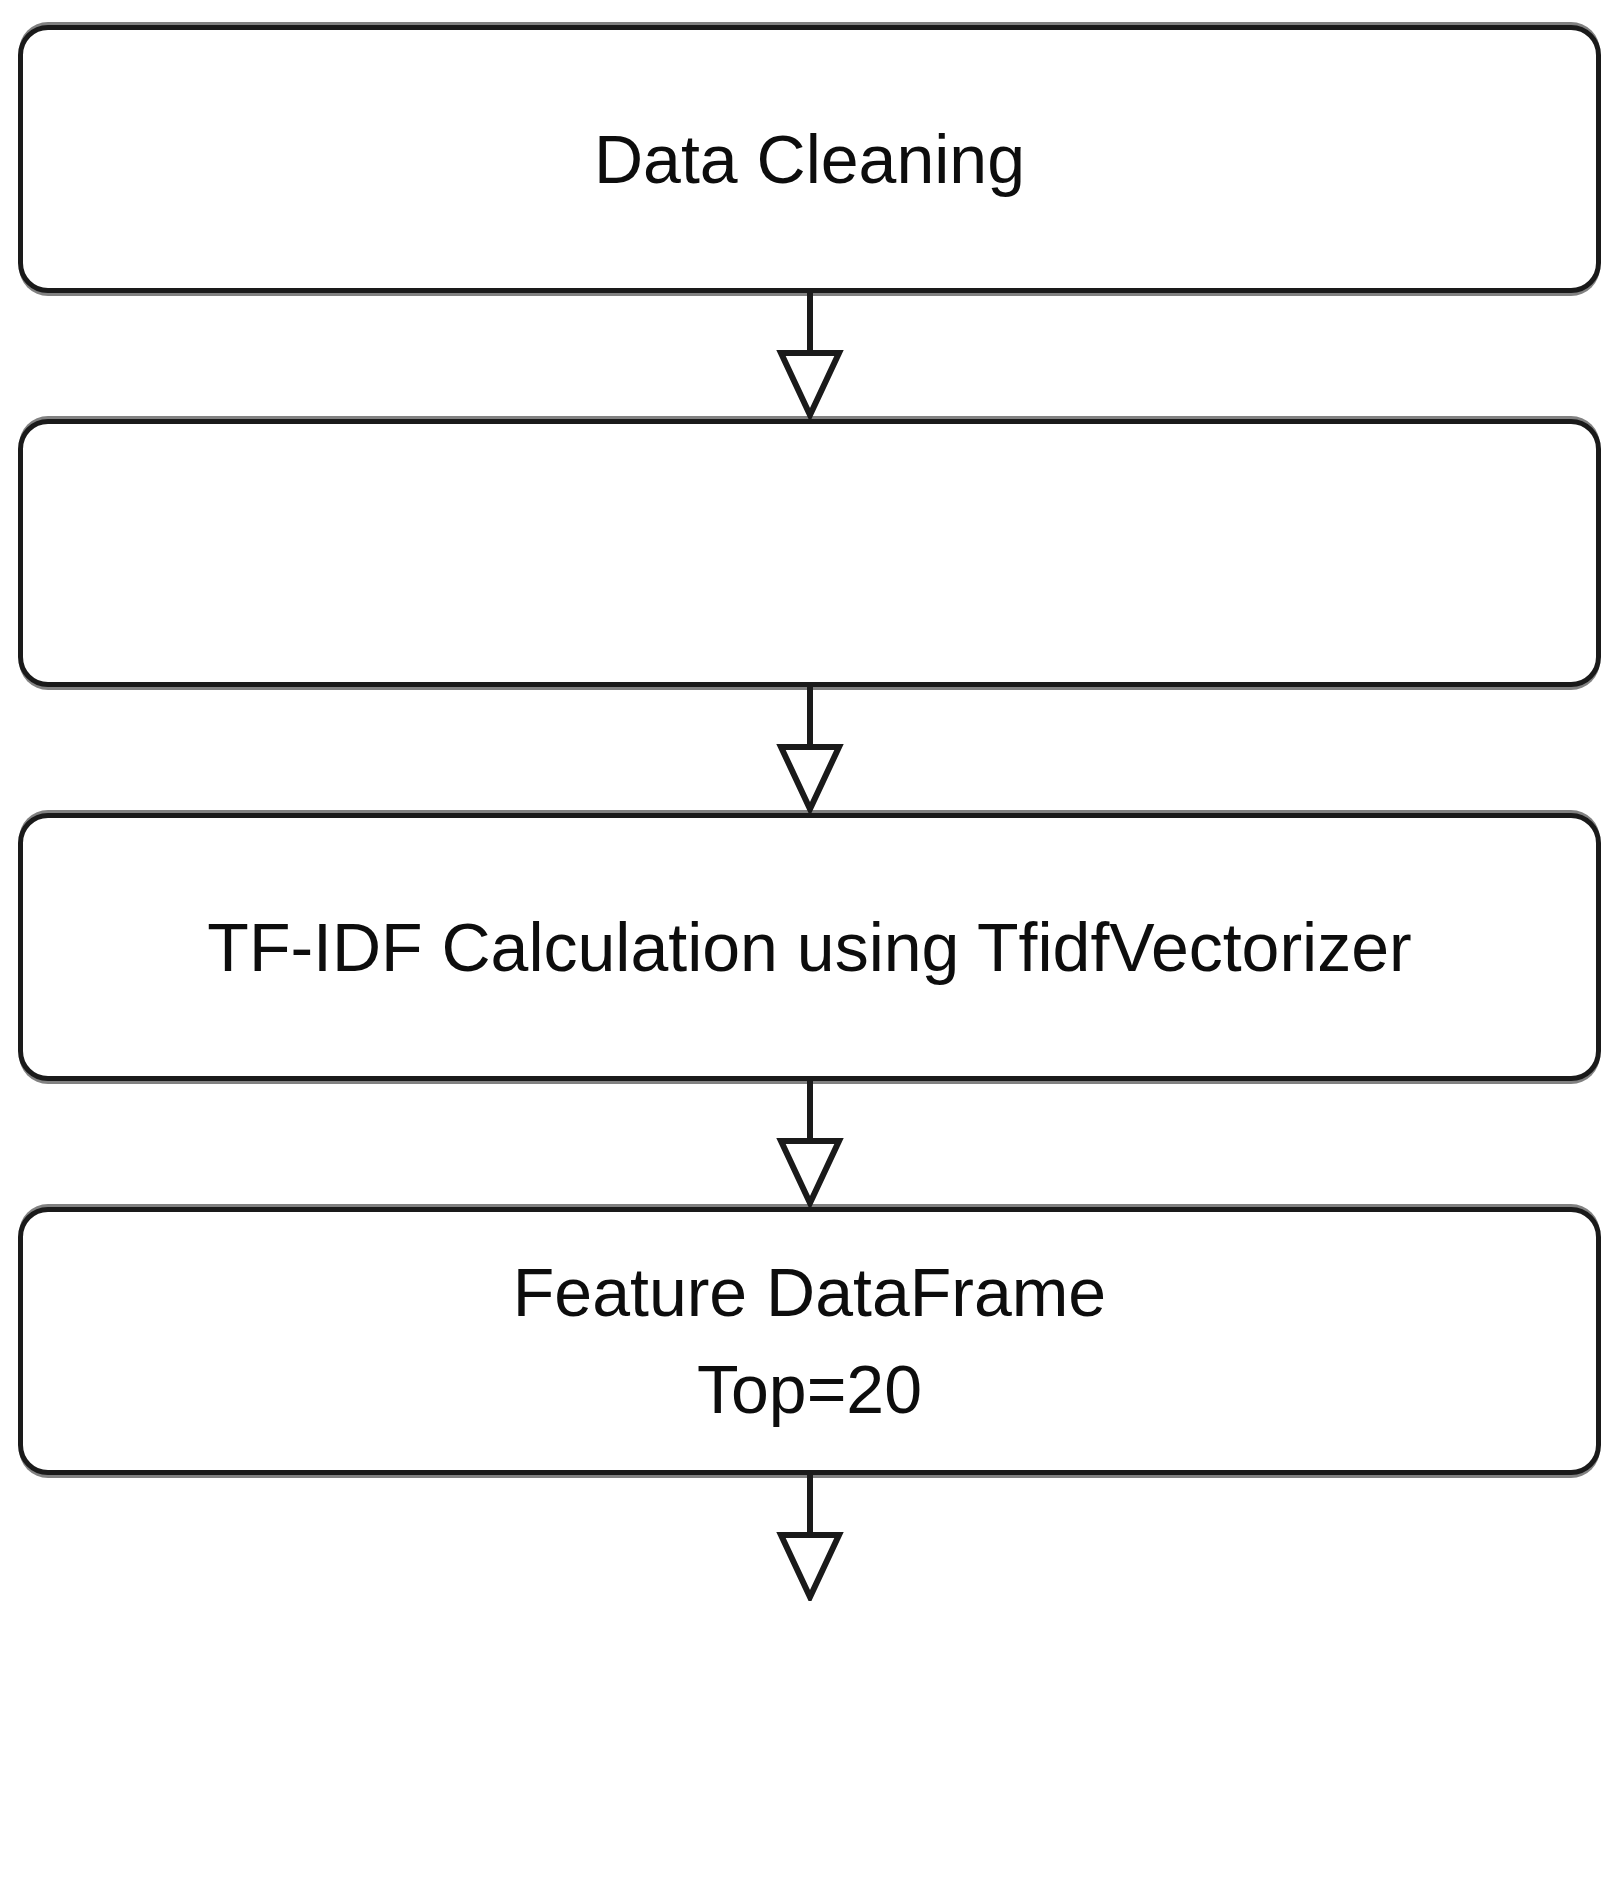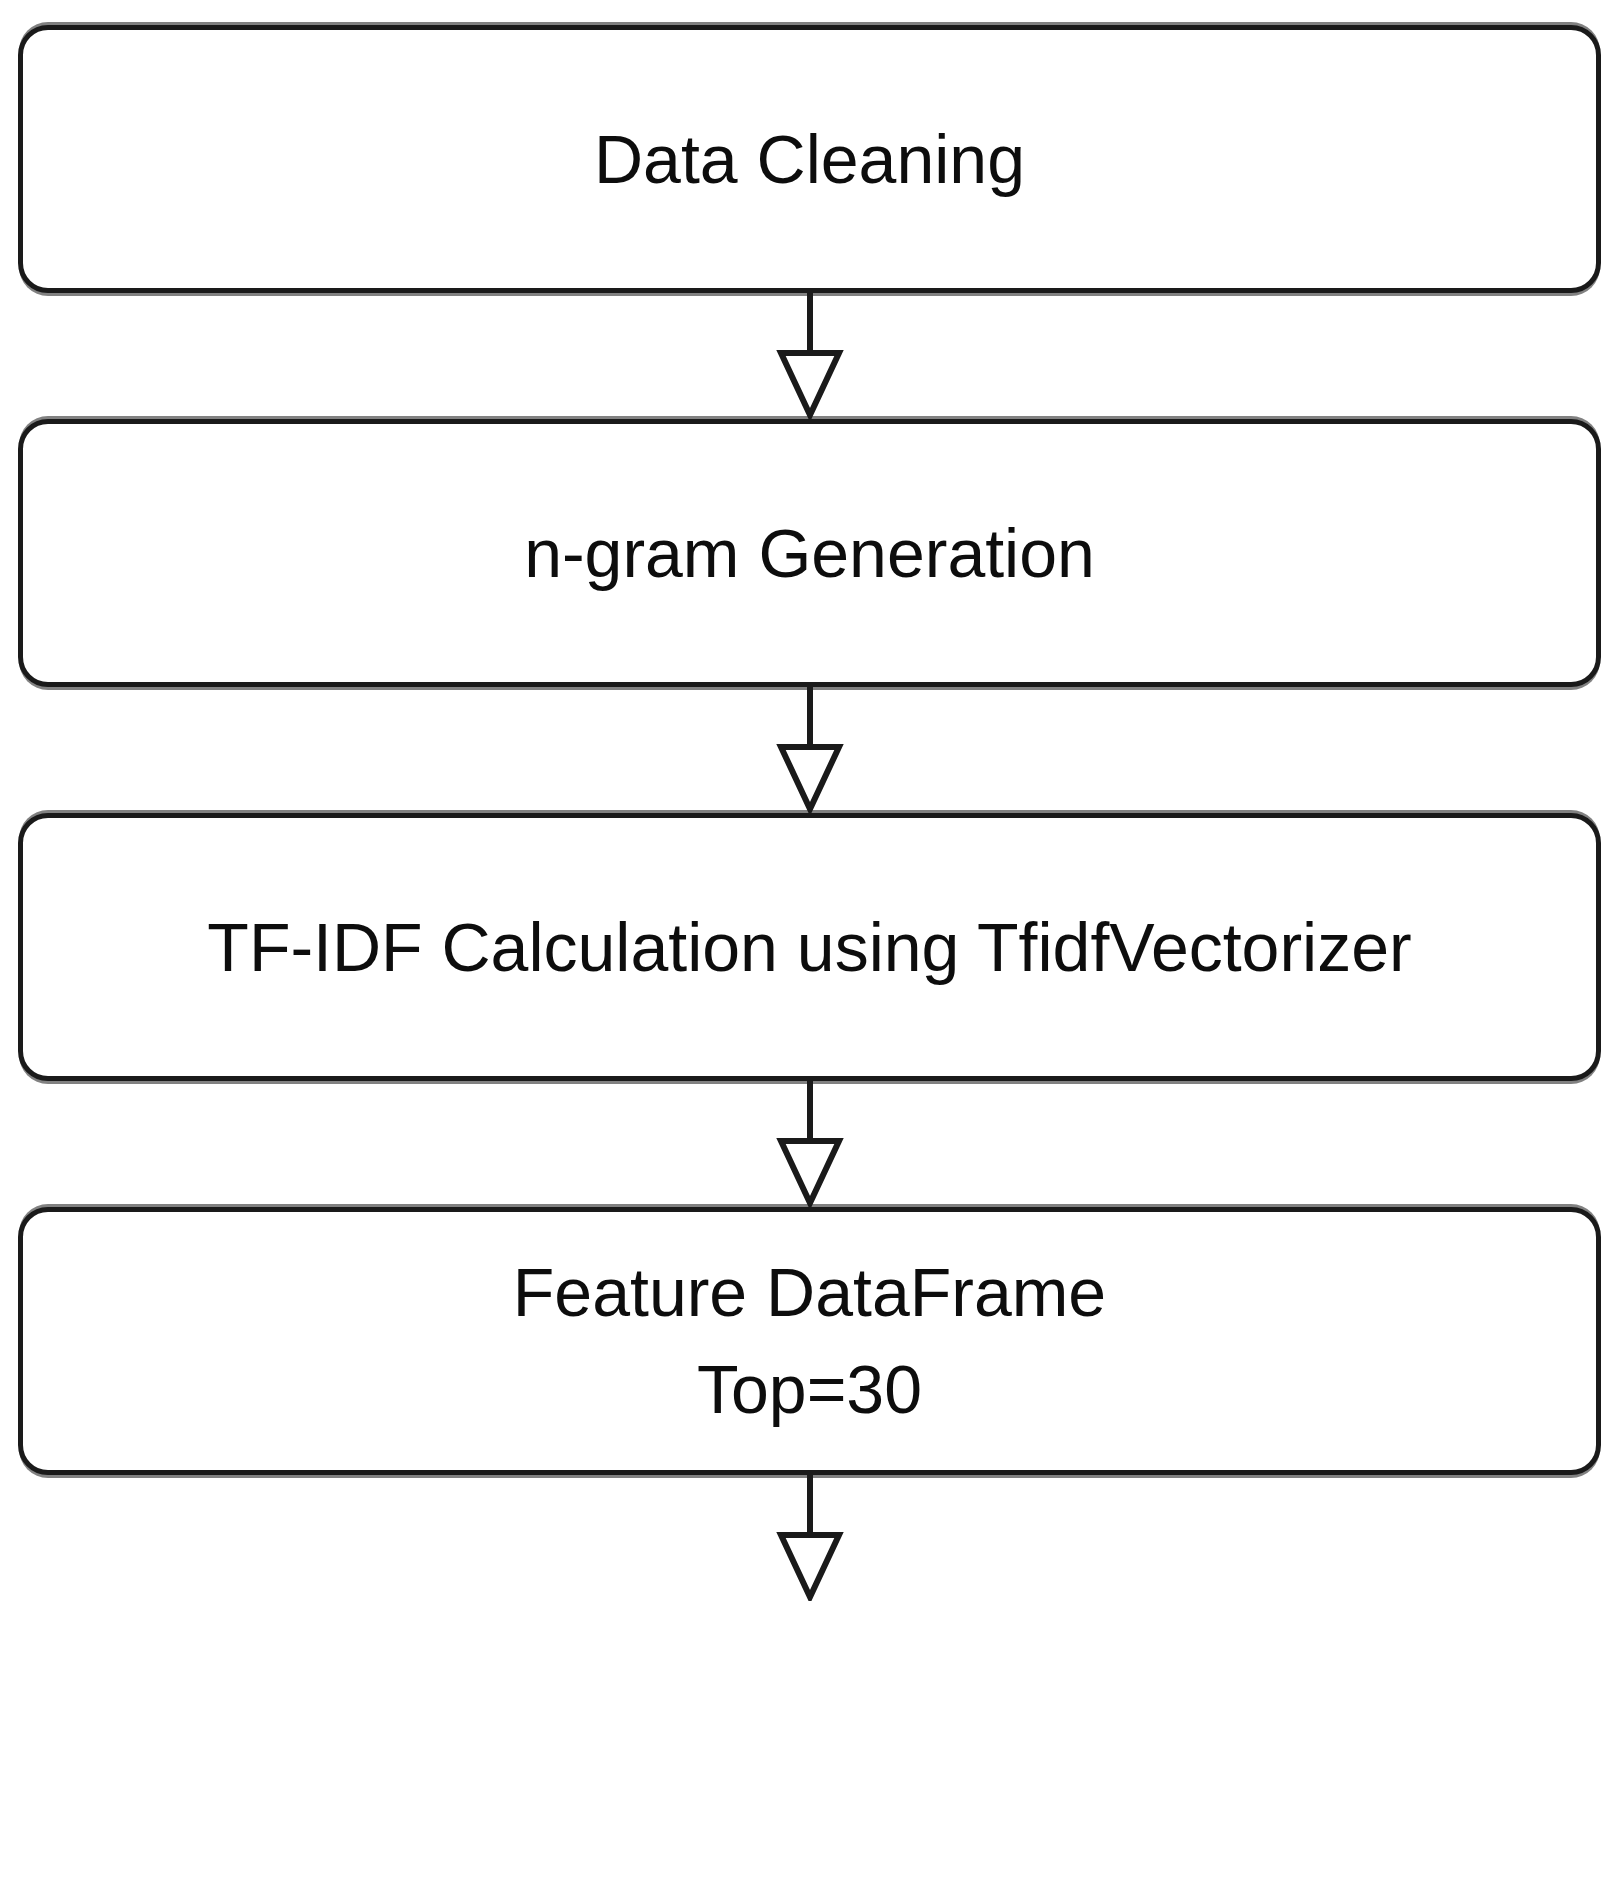--- a/index.html
+++ b/index.html
@@ -65,21 +65,20 @@
   </div>
 
   <div class="connector">
     <svg width="76" height="126" viewBox="0 0 76 126">
       <line x1="38" y1="0" x2="38" y2="62" stroke="#1a1a1a" stroke-width="6"></line>
       <polygon points="9,60 67,60 38,122" fill="#ffffff" stroke="#1a1a1a" stroke-width="6" stroke-linejoin="miter"></polygon>
     </svg>
   </div>
 
   <div class="node">
-    <div class="line">n-gram Generation</div>
   </div>
 
   <div class="connector">
     <svg width="76" height="126" viewBox="0 0 76 126">
       <line x1="38" y1="0" x2="38" y2="62" stroke="#1a1a1a" stroke-width="6"></line>
       <polygon points="9,60 67,60 38,122" fill="#ffffff" stroke="#1a1a1a" stroke-width="6" stroke-linejoin="miter"></polygon>
     </svg>
   </div>
 
   <div class="node">
@@ -88,21 +87,21 @@
 
   <div class="connector">
     <svg width="76" height="126" viewBox="0 0 76 126">
       <line x1="38" y1="0" x2="38" y2="62" stroke="#1a1a1a" stroke-width="6"></line>
       <polygon points="9,60 67,60 38,122" fill="#ffffff" stroke="#1a1a1a" stroke-width="6" stroke-linejoin="miter"></polygon>
     </svg>
   </div>
 
   <div class="node">
     <div class="line">Feature DataFrame</div>
-    <div class="line">Top=30</div>
+    <div class="line">Top=20</div>
   </div>
 
   <div class="connector">
     <svg width="76" height="126" viewBox="0 0 76 126">
       <line x1="38" y1="0" x2="38" y2="62" stroke="#1a1a1a" stroke-width="6"></line>
       <polygon points="9,60 67,60 38,122" fill="#ffffff" stroke="#1a1a1a" stroke-width="6" stroke-linejoin="miter"></polygon>
     </svg>
   </div>
 
 

